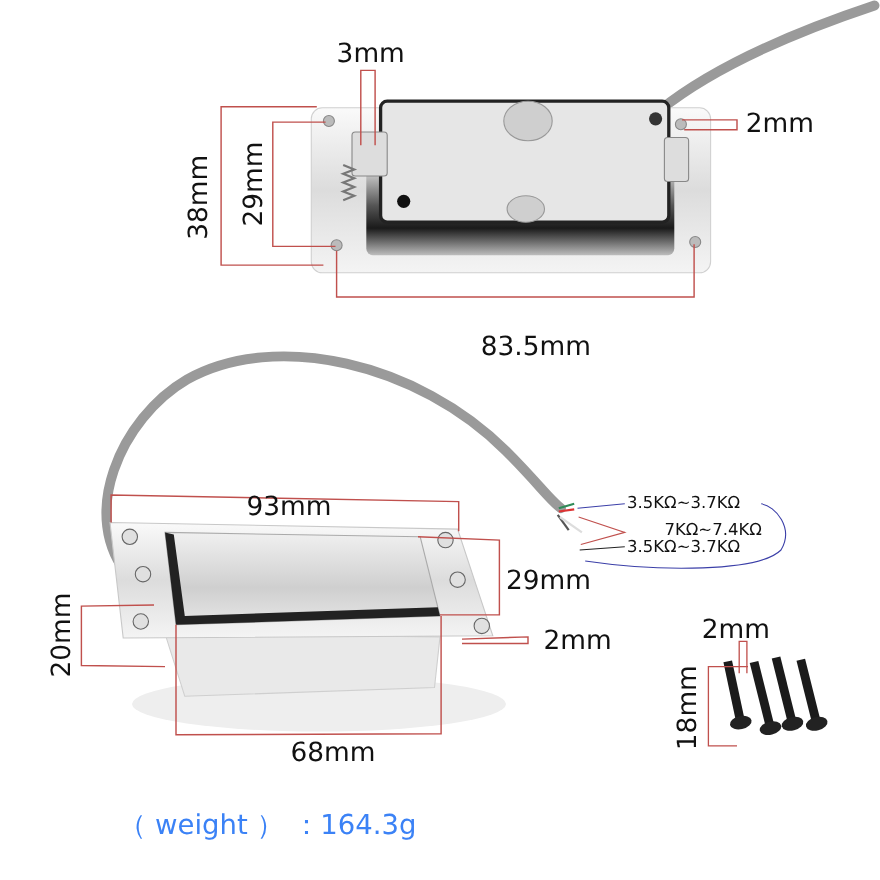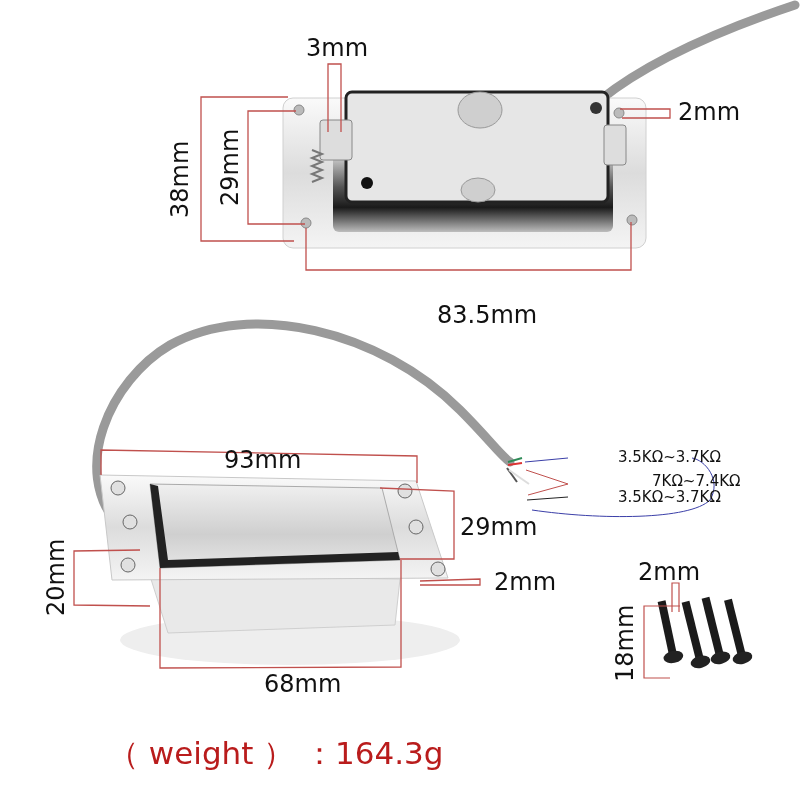--- a/index.html
+++ b/index.html
@@ -1,22 +1,22 @@
 <!DOCTYPE html>
 <html><head>
   <meta charset="utf-8">
   <style>
     html, body { margin: 0; padding: 0; background: #ffffff; }
     body { width: 800px; height: 800px; position: relative; overflow: hidden;
            font-family: "DejaVu Sans", sans-serif; color: #111; }
     .canvas { position: absolute; left: 0; top: 0; width: 800px; height: 800px; }
     .lbl { position: absolute; font-size: 24px; line-height: 1; white-space: nowrap; color: #111; }
     .lbl.vert { transform-origin: left top; transform: rotate(-90deg); }
-    .ohm { position: absolute; font-size: 15px; line-height: 1; white-space: nowrap; color: #111; margin-left: 48px; }
-    .weight { position: absolute; left: 108px; top: 733px; font-size: 31px; white-space: nowrap; color: #b91c1c; }
+    .ohm { position: absolute; font-size: 15px; line-height: 1; white-space: nowrap; color: #111; }
+    .weight { position: absolute; left: 108px; top: 733px; font-size: 25px; white-space: nowrap; color: #3b82f6; }
   </style>
 </head>
 <body>
 
 <div class="canvas">
   <svg width="800" height="800" viewBox="0 0 800 800" xmlns="http://www.w3.org/2000/svg">
     <defs>
       <linearGradient id="chrome" x1="0" y1="0" x2="0" y2="1">
         <stop offset="0" stop-color="#fafafa"></stop>
         <stop offset="0.5" stop-color="#dcdcdc"></stop>

